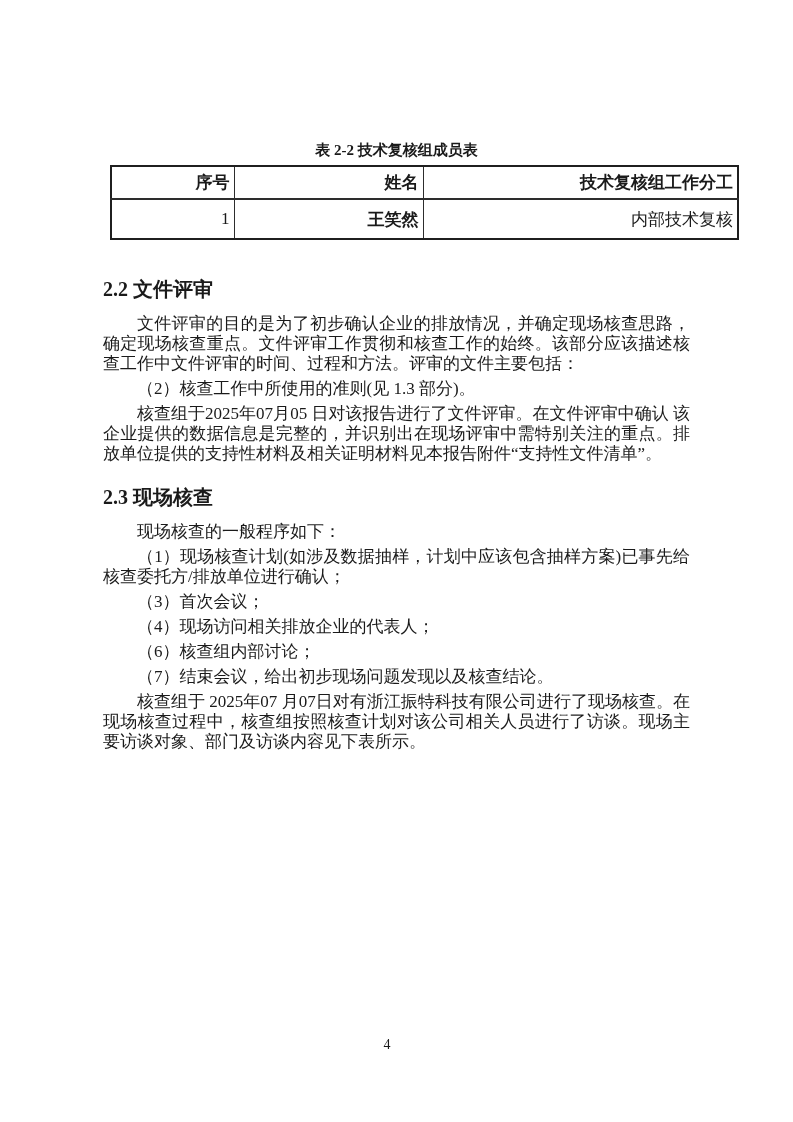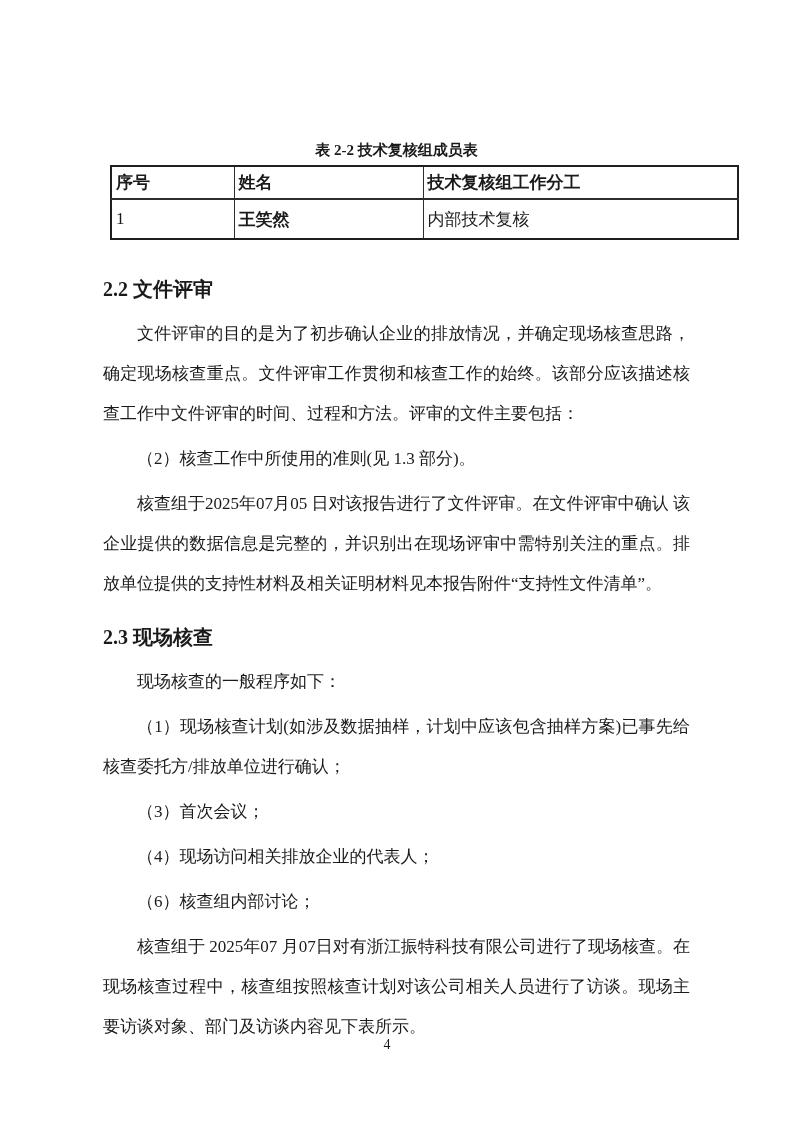--- a/index.html
+++ b/index.html
@@ -34,21 +34,21 @@
     table-layout: fixed;
     width: 627px;
     margin-left: 7px;
     border: 2px solid #1f1f1f;
   }
   table.members col.c1 { width: 123px; }
   table.members col.c2 { width: 189px; }
   table.members col.c3 { width: 315px; }
   table.members th, table.members td {
     border: 1px solid #2d2d2d;
-    text-align: left;
+    text-align: right;
     vertical-align: middle;
     font-size: 17px;
     padding: 0 4px;
   }
   table.members th {
     height: 31px;
     font-weight: bold;
     border-bottom: 2px solid #2d2d2d;
   }
   table.members td { height: 38px; }
@@ -56,21 +56,21 @@
   h2 {
     font-size: 20px;
     line-height: 24px;
     font-weight: bold;
     margin: 0 0 13px 0;
   }
   .h-22 { margin-top: 37px; }
   .h-23 { margin-top: 21px; }
   p {
     font-size: 17px;
-    line-height: 40px;
+    line-height: 20px;
     text-align: justify;
     text-indent: 2em;
     margin: 0;
   }
   p.item { margin: 5px 0; }
   p.spaced { margin-top: 3px; }
   .page-num {
     position: absolute;
     left: 0;
     right: 0;
@@ -114,18 +114,19 @@
     <p>文件评审的目的是为了初步确认企业的排放情况，并确定现场核查思路，确定现场核查重点。文件评审工作贯彻和核查工作的始终。该部分应该描述核查工作中文件评审的时间、过程和方法。评审的文件主要包括：</p>
     <p class="item">（2）核查工作中所使用的准则(见 1.3 部分)。</p>
     <p>核查组于2025年07月05 日对该报告进行了文件评审。在文件评审中确认 该企业提供的数据信息是完整的，并识别出在现场评审中需特别关注的重点。排放单位提供的支持性材料及相关证明材料见本报告附件“支持性文件清单”。</p>
 
     <h2 class="h-23">2.3 现场核查</h2>
     <p class="spaced">现场核查的一般程序如下：</p>
     <p class="item">（1）现场核查计划(如涉及数据抽样，计划中应该包含抽样方案)已事先给核查委托方/排放单位进行确认；</p>
     <p class="item">（3）首次会议；</p>
     <p class="item">（4）现场访问相关排放企业的代表人；</p>
     <p class="item">（6）核查组内部讨论；</p>
+    <p class="item">（7）结束会议，给出初步现场问题发现以及核查结论。</p>
     <p class="spaced">核查组于 2025年07 月07日对有浙江振特科技有限公司进行了现场核查。在现场核查过程中，核查组按照核查计划对该公司相关人员进行了访谈。现场主要访谈对象、部门及访谈内容见下表所示。</p>
 
   </div>
 
   <div class="page-num">4</div>
 </div>
 
 </body></html>

